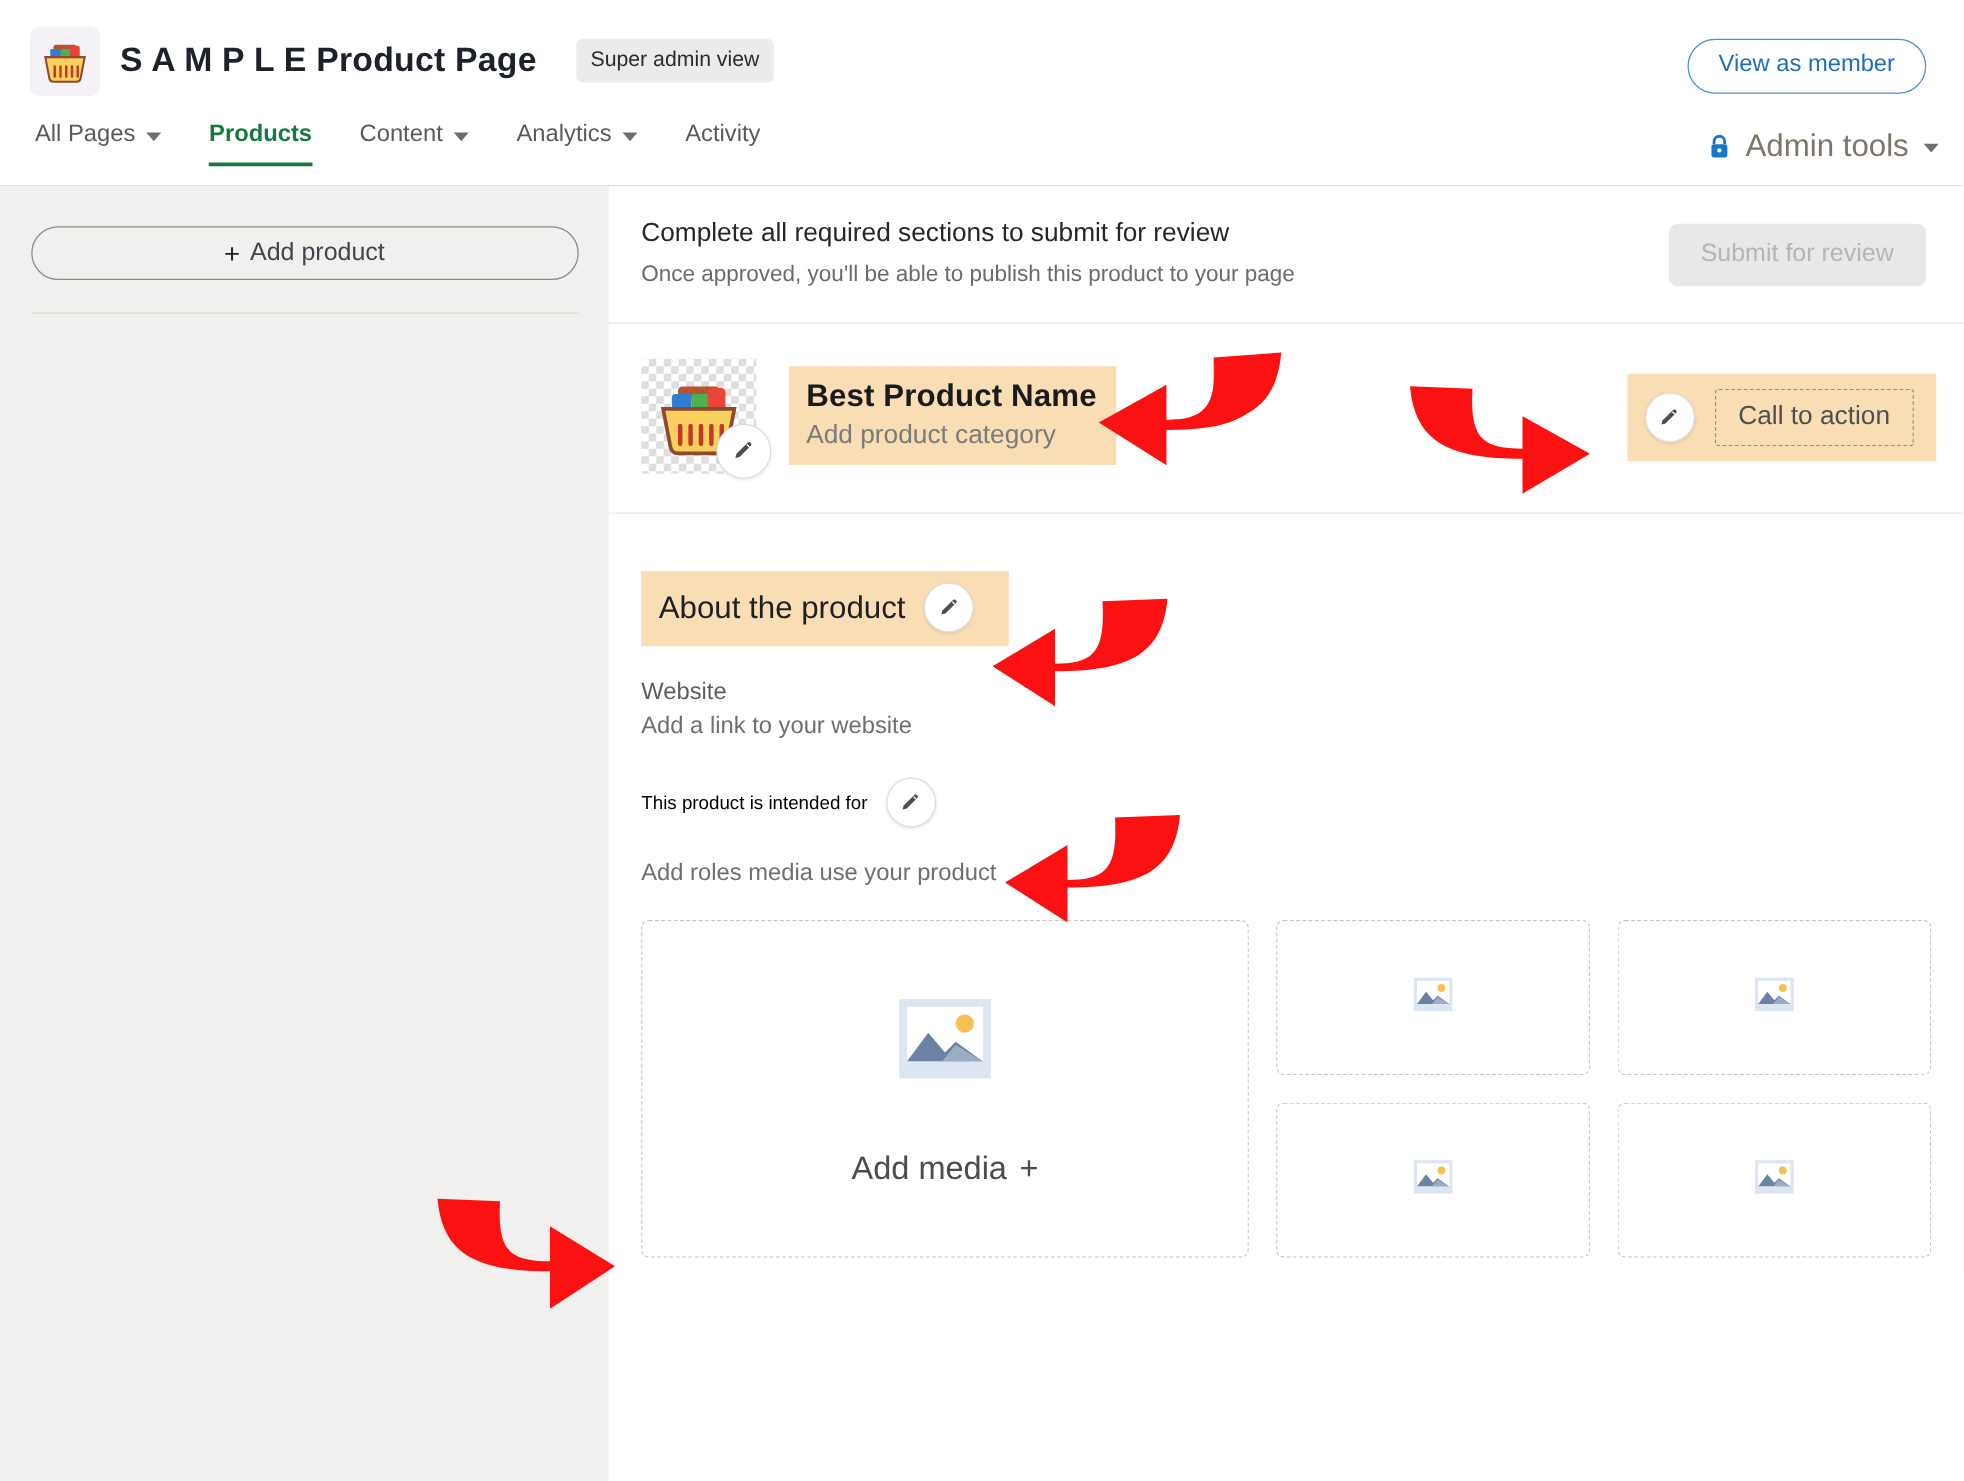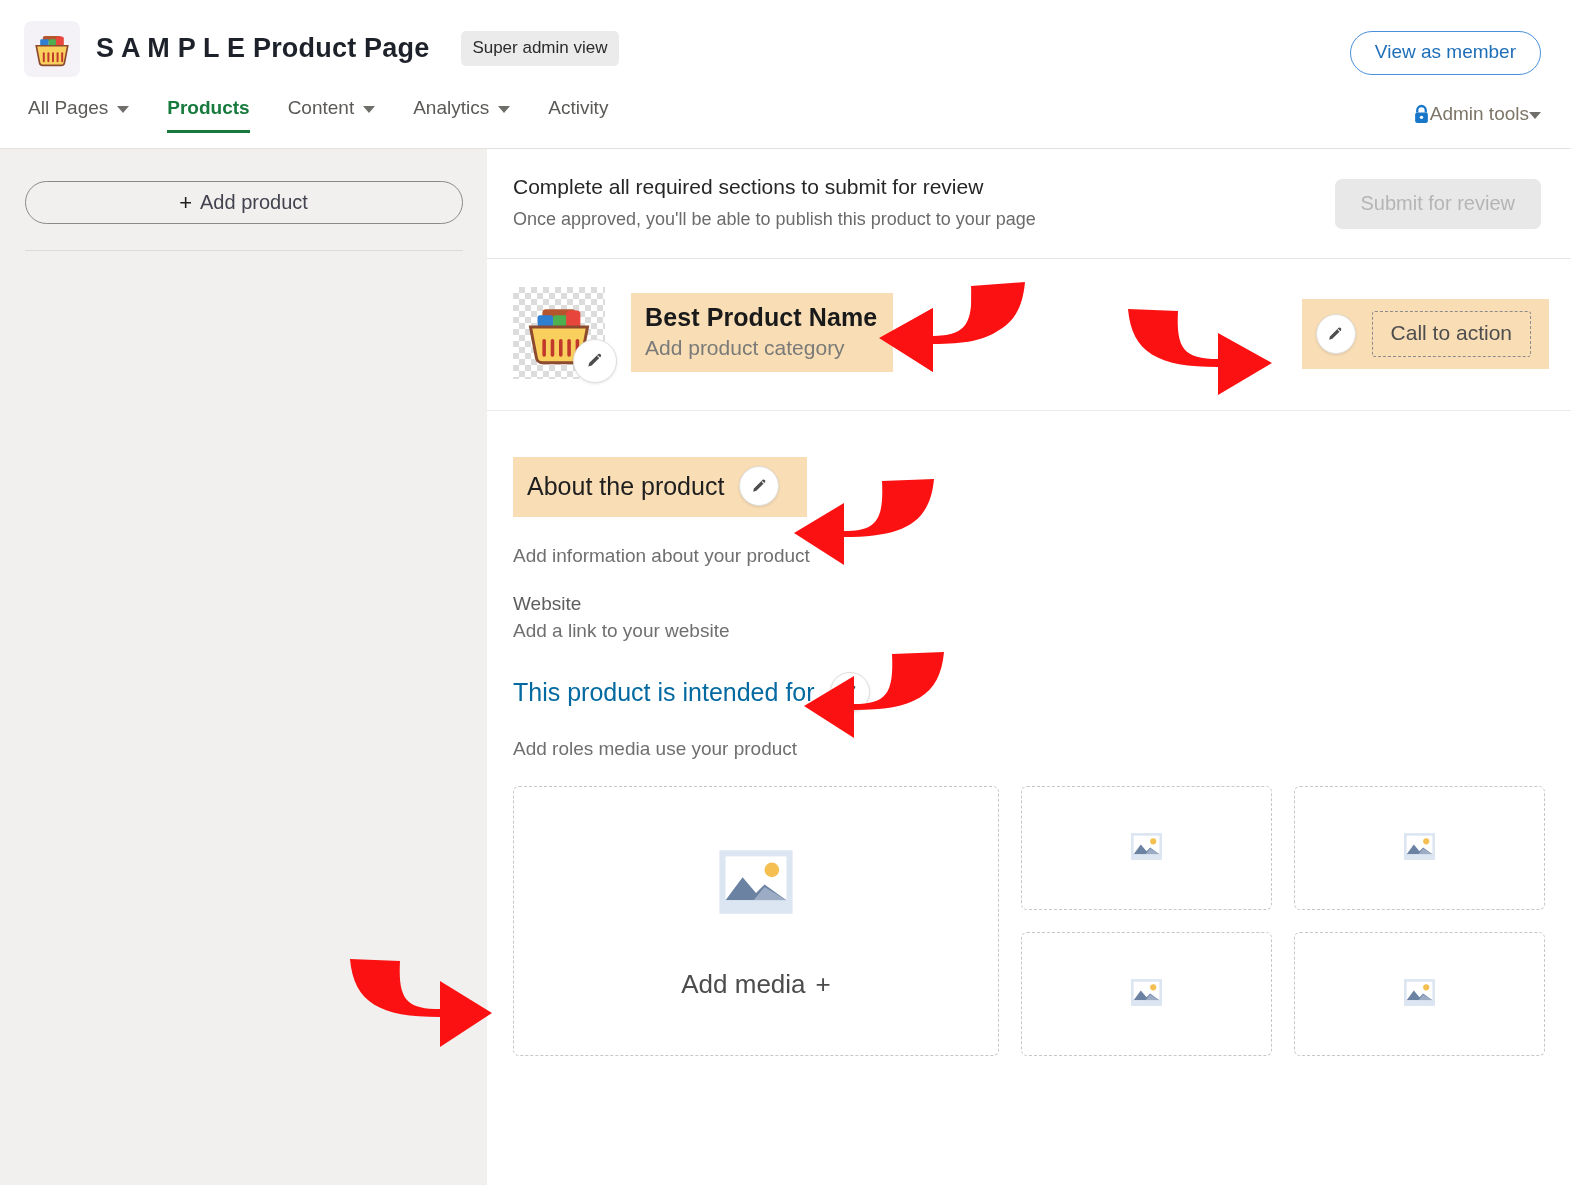--- a/index.html
+++ b/index.html
@@ -87,23 +87,23 @@
   .caret {
     width: 0; height: 0;
     border-left: 6px solid transparent;
     border-right: 6px solid transparent;
     border-top: 7px solid #6f6e6b;
     display: inline-block;
     margin-top: 2px;
   }
   .admin-tools {
     position: absolute;
-    right: 30px; top: 6px;
-    display: flex; align-items: center; 
-    font-size: 19px;
+    right: 20px; top: 6px;
+    display: flex; align-items: center; gap: 12px;
+    font-size: 25px;
     color: #7d7568;
     cursor: pointer;
   }
   .lock-ico { display: flex; }
 
   
   .page {
     display: flex;
     height: calc(1185px - 97px - 52px);
     background: #f1f0ee;
@@ -227,21 +227,21 @@
   }
   .about-head-text { font-size: 25px; color: #1f1f1f; }
   .muted-line { font-size: 19px; color: #6f6f6f; }
   .about-info { margin-top: 28px; }
   .label-strong { font-size: 19px; color: #5e5e5e; margin-top: 26px; }
   .sub-line { font-size: 19px; color: #6f6f6f; margin-top: 5px; }
   .intended-row {
     display: flex; align-items: center; gap: 15px;
     margin-top: 30px;
   }
-  .intended-row .lbl { font-size: 25px; color: #0369a1; }
+  .intended-row .lbl { font-size: 15px; color: #000000; }
   .roles-line { font-size: 19px; color: #6f6f6f; margin-top: 26px; }
 
   .videos-head {
     display: flex; align-items: center; gap: 16px;
     margin-top: 42px;
   }
   .videos-head .txt { font-size: 25px; color: #1f1f1f; }
 
   
   .media-area {
@@ -401,21 +401,20 @@
       <div class="about-head">
         <span class="about-head-text">About the product</span>
         <span class="edit-pencil">
           <svg width="19" height="19" viewBox="0 0 24 24">
             <path d="M4 18.5l1-4 11-11a2.2 2.2 0 0 1 3 3l-11 11z" fill="#4d4d4d"></path>
             <path d="M15 5.5l3 3" stroke="#fff" stroke-width="1.3"></path>
           </svg>
         </span>
       </div>
 
-      <div class="about-info muted-line">Add information about your product</div>
 
       <div class="label-strong">Website</div>
       <div class="sub-line">Add a link to your website</div>
 
       <div class="intended-row">
         <span class="lbl">This product is intended for</span>
         <span class="edit-pencil">
           <svg width="19" height="19" viewBox="0 0 24 24">
             <path d="M4 18.5l1-4 11-11a2.2 2.2 0 0 1 3 3l-11 11z" fill="#4d4d4d"></path>
             <path d="M15 5.5l3 3" stroke="#fff" stroke-width="1.3"></path>

